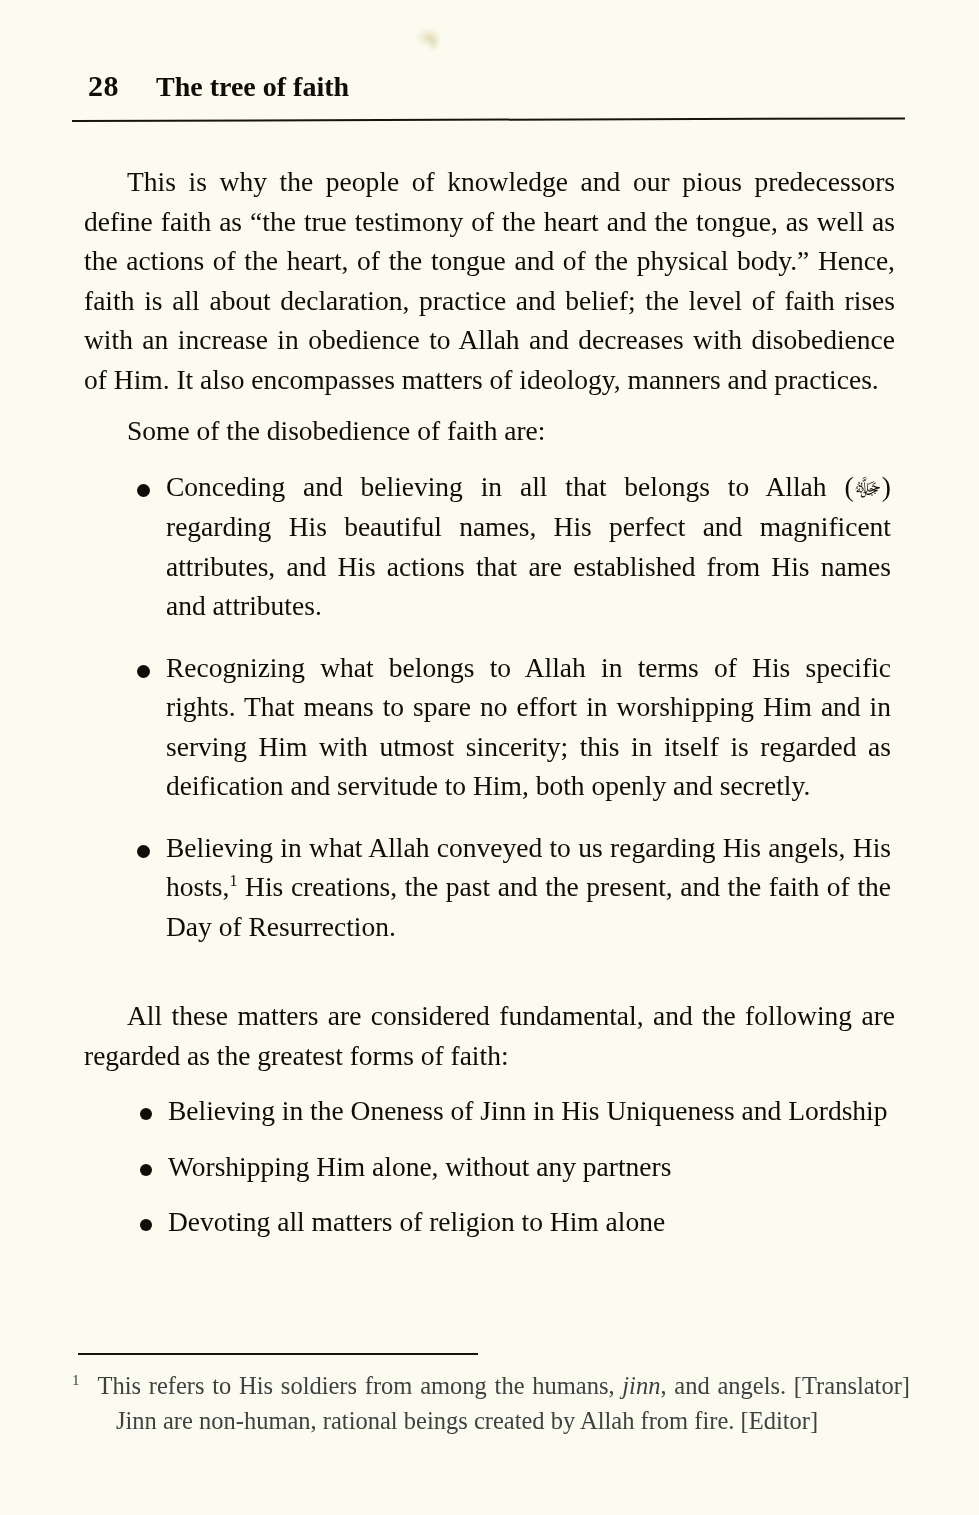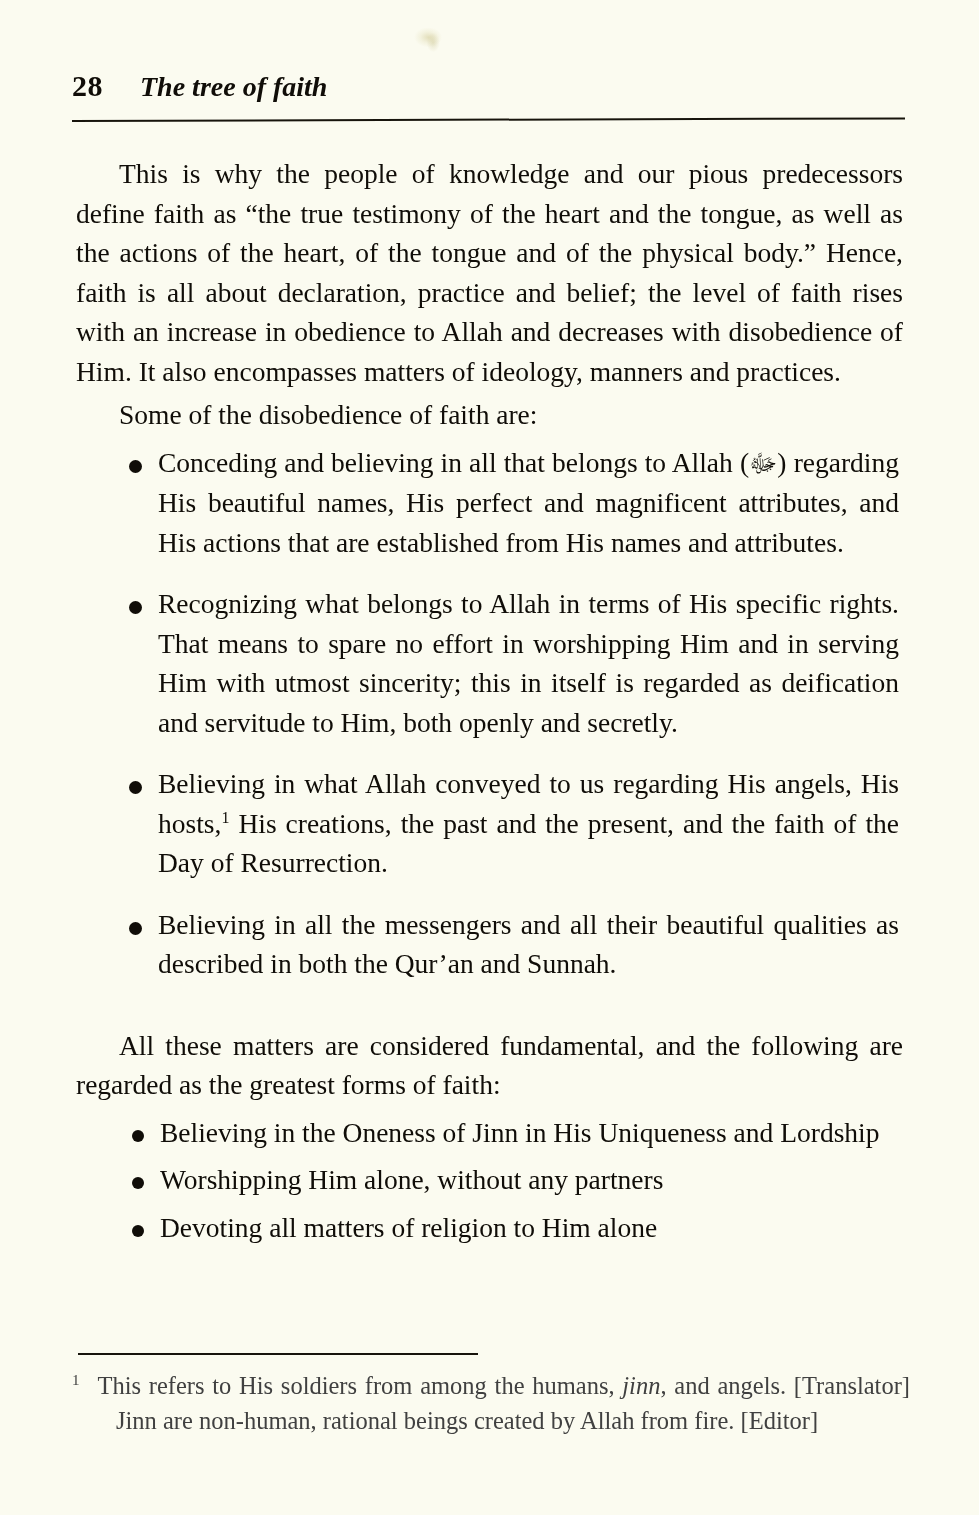--- a/index.html
+++ b/index.html
@@ -37,41 +37,40 @@
     position: absolute;
     left: 72px;
     top: 0;
     width: 835px;
     height: 1515px;
   }
 
   
   .running-head {
     position: absolute;
-    left: 0;
+    left: 16px;
     top: 68px;
     width: 835px;
     height: 44px;
     color: #100d08;
   }
   .page-number {
     position: absolute;
     left: 0;
     top: 0;
     font-size: 30px;
     font-weight: bold;
     line-height: 36px;
     letter-spacing: 0.5px;
   }
   .head-title {
     position: absolute;
     left: 68px;
     top: 1px;
     font-size: 28px;
-    font-style: italic;
     font-weight: bold;
     line-height: 36px;
   }
   .head-rule {
     position: absolute;
     left: 0;
     top: 120px;
     width: 833px;
     height: 0;
     border-top: 2.2px solid #17140c;
@@ -84,21 +83,21 @@
     position: absolute;
     left: 0;
     top: 150px;
     width: 835px;
     color: #100d08;
     font-size: 27.5px;
     line-height: 39.5px;
   }
 
   p.para {
-    margin: 4px;
+    margin: 12px;
     text-align: justify;
     text-justify: inter-word;
     text-indent: 43px;
     hyphens: none;
   }
   p.para.tight {
     text-align: left;
   }
 
   .sup-note {
@@ -114,21 +113,21 @@
 
   
   ul.bullets {
     list-style: none;
     margin: 0;
     padding: 0;
   }
   ul.bullets > li {
     position: relative;
     padding-left: 78px;
-    margin: 8px;
+    margin: 16px;
     text-align: justify;
     text-justify: inter-word;
   }
   ul.bullets > li.last-of-group {
     margin-bottom: 0;
   }
   ul.bullets > li::before {
     content: "";
     position: absolute;
     left: 49px;
@@ -211,21 +210,20 @@
 
       <p class="para tight">Some of the disobedience of faith are:</p>
 
       <ul class="bullets group-a">
         <li><span>Conceding and believing in all that belongs to Allah (</span><span class="honorific">ﷻ</span><span>) regarding His beautiful names, His perfect and magnificent attributes, and His actions that are established from His names and attributes.</span></li>
 
         <li>Recognizing what belongs to Allah in terms of His specific rights. That means to spare no effort in worshipping Him and in serving Him with utmost sincerity; this in itself is regarded as deification and servitude to Him, both openly and secretly.</li>
 
         <li><span>Believing in what Allah conveyed to us regarding His angels, His hosts,</span><span class="sup-note">1</span><span> His creations, the past and the present, and the faith of the Day of Resurrection.</span></li>
 
-        <li class="last-of-group">Believing in all the messengers and all their beautiful qualities as described in both the Qur’an and Sunnah.</li>
       </ul>
 
       <div class="gap-sm"></div>
 
       <p class="para">All these matters are considered fundamental, and the following are regarded as the greatest forms of faith:</p>
 
       <ul class="bullets group-b">
         <li>Believing in the Oneness of Jinn in His Uniqueness and Lordship</li>
         <li class="noalign">Worshipping Him alone, without any partners</li>
         <li class="noalign">Devoting all matters of religion to Him alone</li>

